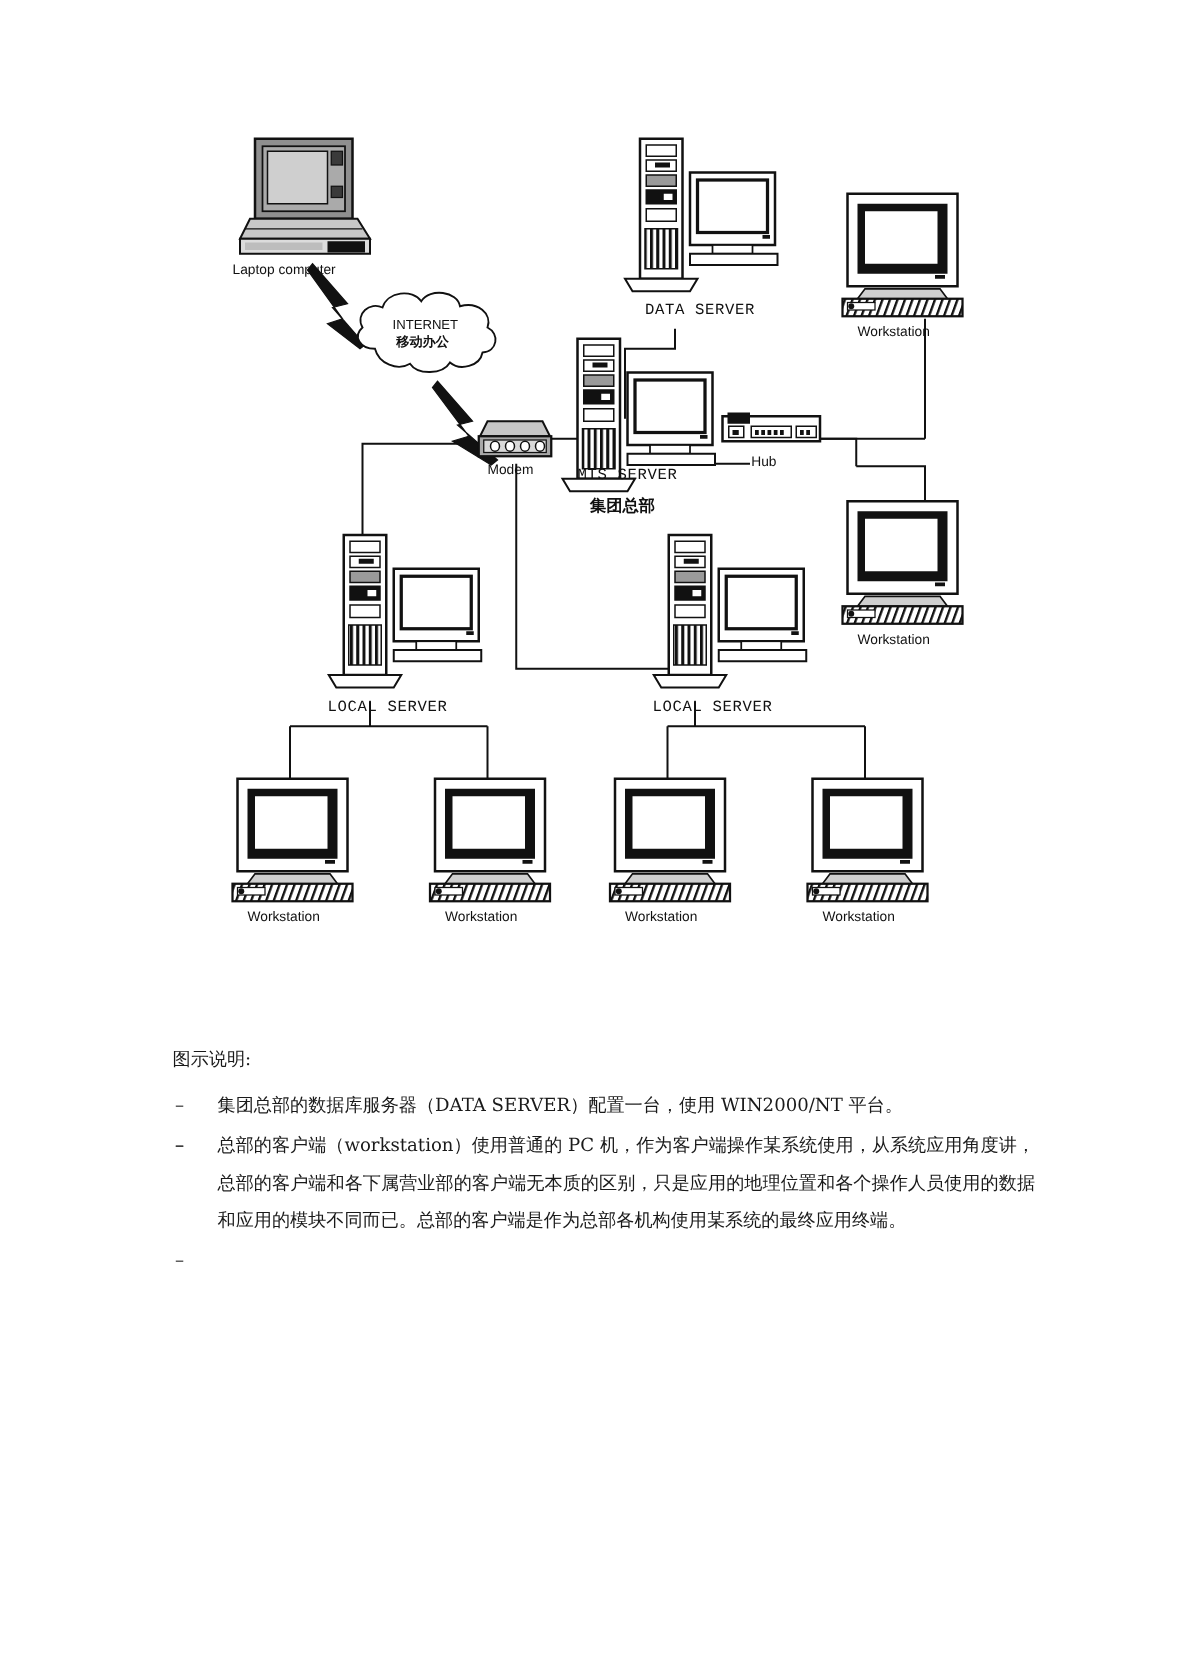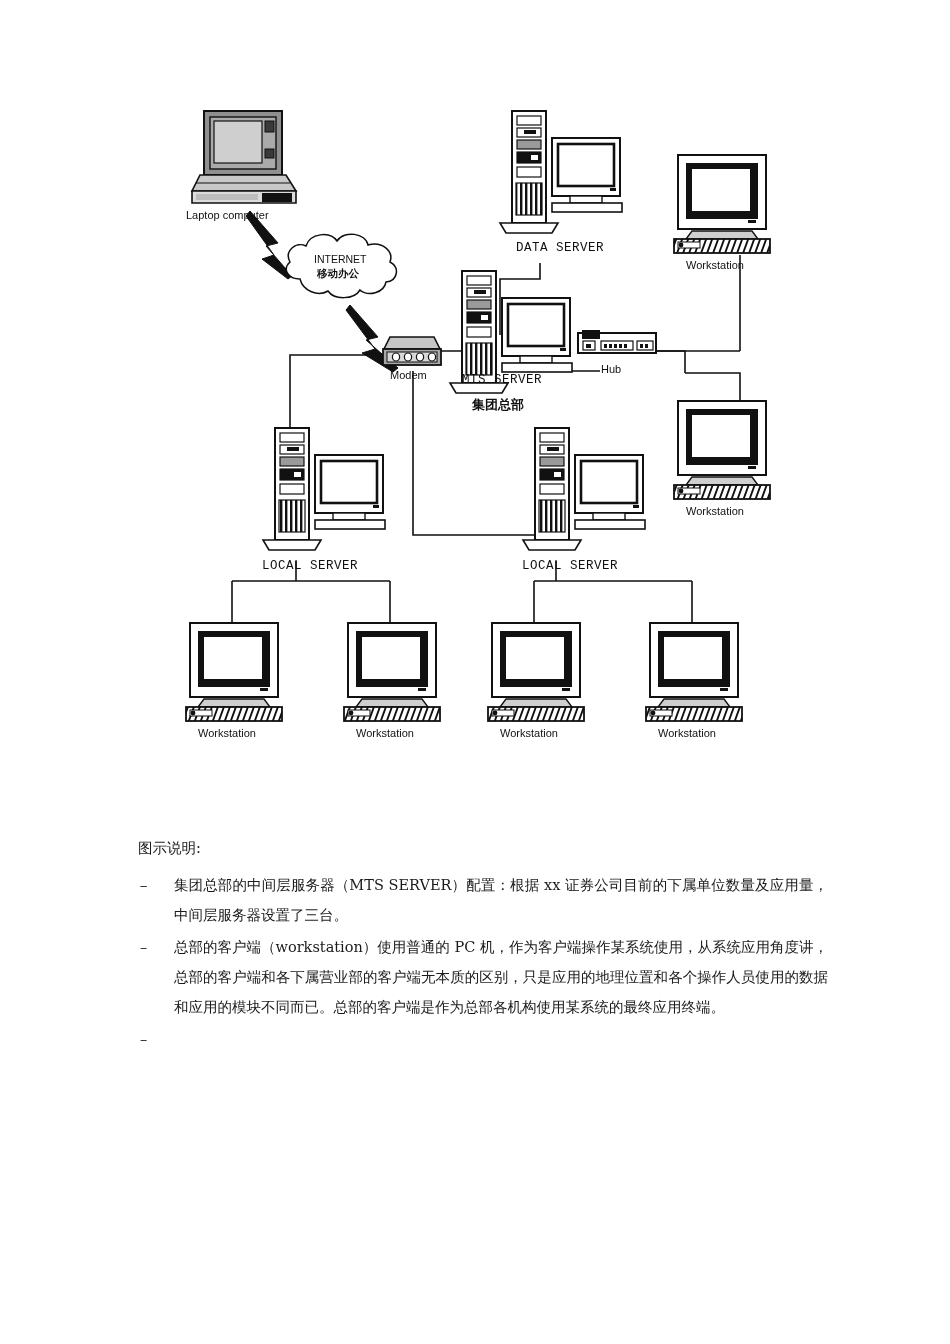--- a/index.html
+++ b/index.html
@@ -377,24 +377,24 @@
 
     </svg>
   </div>
 
   <div class="text-block">
     <p class="intro">图示说明:</p>
 
     <ul class="bullet-list">
       <li class="bullet-item">
         <span class="bullet-dash">–</span>
+        <span>集团总部的数据库服务器（DATA SERVER）配置一台，使用 WIN2000/NT 平台。</span>
       </li>
       <li class="bullet-item">
         <span class="bullet-dash">–</span>
-        <span>集团总部的中间层服务器（MTS SERVER）配置：根据 xx 证券公司目前的下属单位数量及应用量，中间层服务器设置了三台。</span>
       </li>
       <li class="bullet-item">
         <span class="bullet-dash">–</span>
         <span>总部的客户端（workstation）使用普通的 PC 机，作为客户端操作某系统使用，从系统应用角度讲，总部的客户端和各下属营业部的客户端无本质的区别，只是应用的地理位置和各个操作人员使用的数据和应用的模块不同而已。总部的客户端是作为总部各机构使用某系统的最终应用终端。</span>
       </li>
       <li class="bullet-item">
         <span class="bullet-dash">–</span>
       </li>
     </ul>
   </div>

